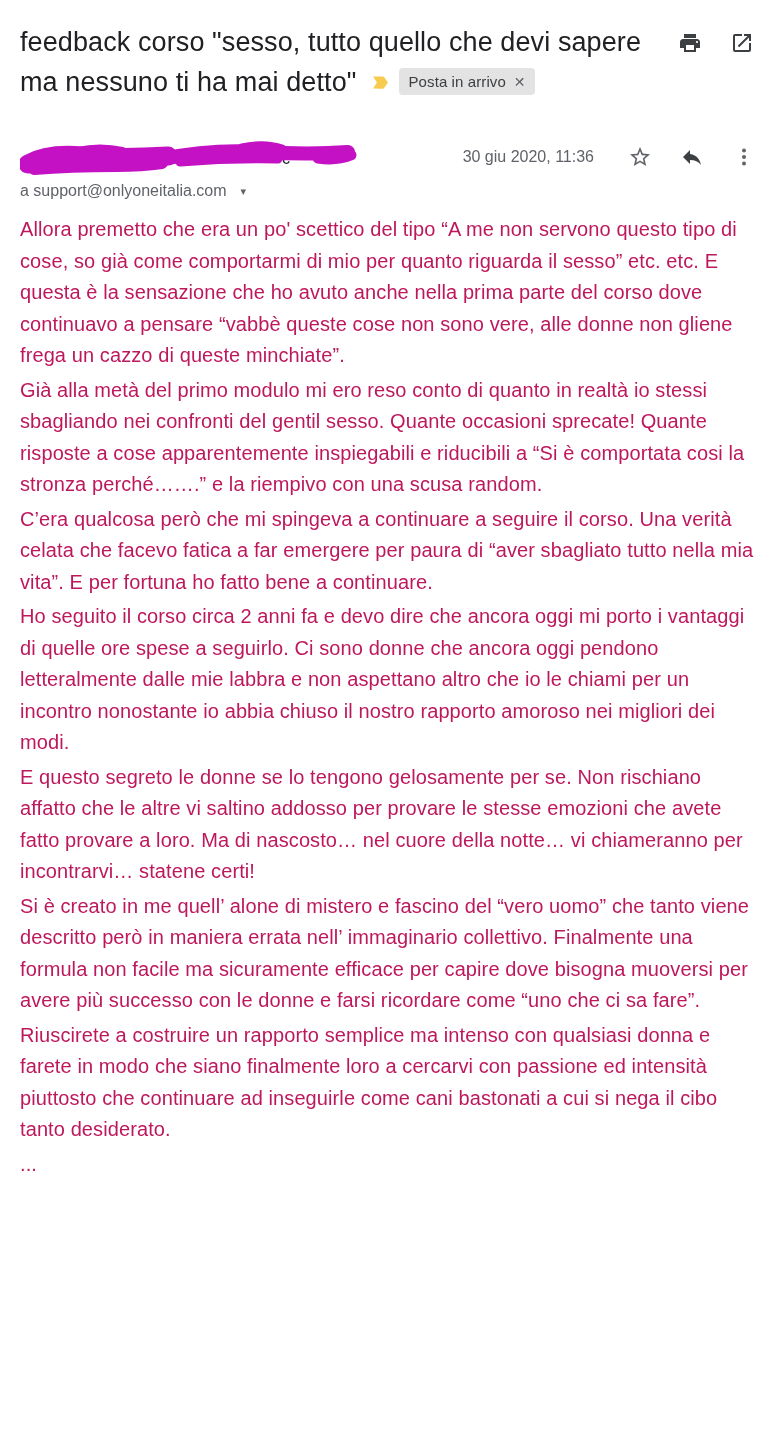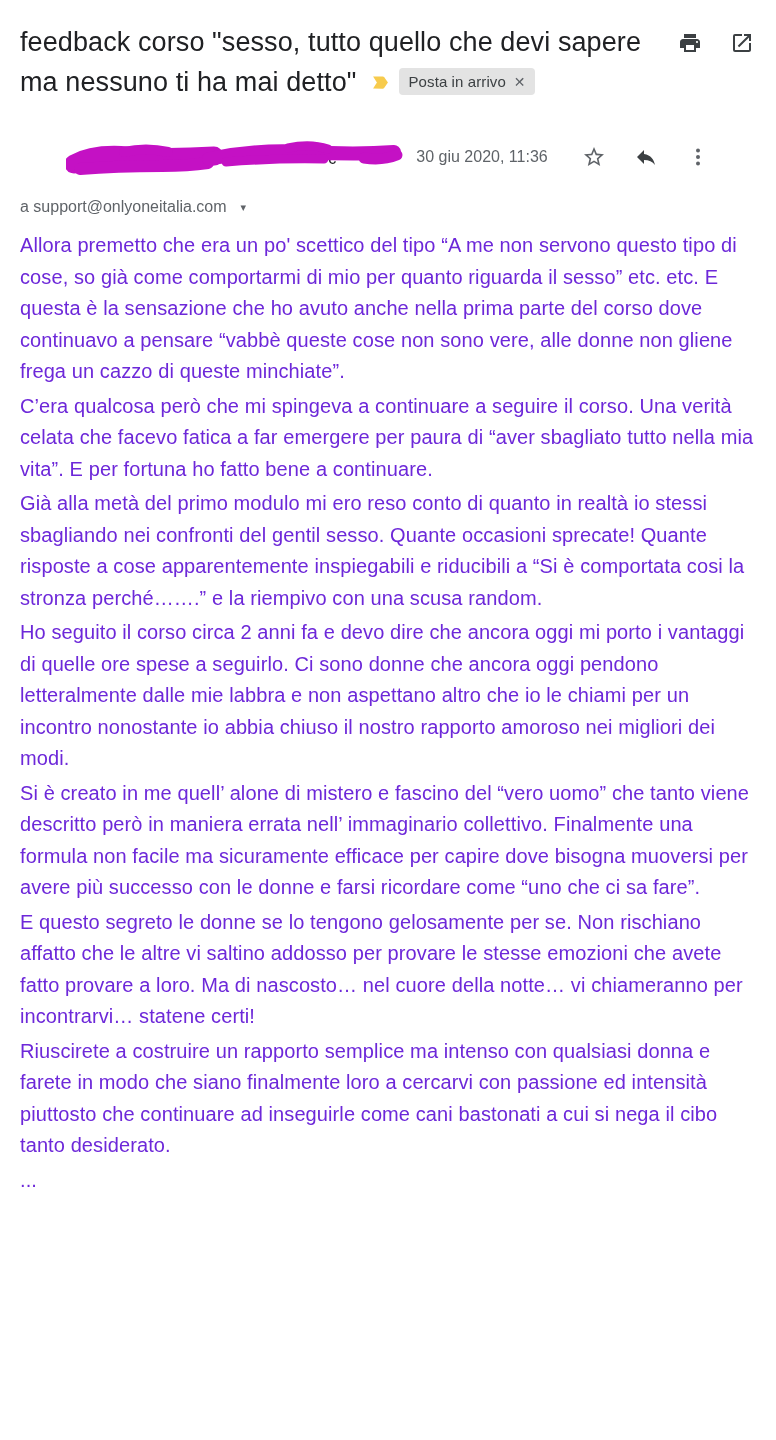--- a/index.html
+++ b/index.html
@@ -26,42 +26,42 @@
     color: #3c4043; font-size: 15px; line-height: 1;
     padding: 6px 9px; border-radius: 4px;
     vertical-align: 4px; white-space: nowrap; cursor: default;
   }
   .chip-x { font-size: 14px; color: #5f6368; cursor: pointer; }
   .header-actions { position: absolute; top: 9px; right: 2px; display: flex; gap: 28px; }
   .icon-btn { width: 24px; height: 24px; display: inline-block; cursor: pointer; }
   .icon-btn svg { display: block; }
 
   
-  .meta { display: flex; justify-content: center; margin-top: 33px; height: 42px; }
+  .meta { display: flex; justify-content: space-between; margin-top: 33px; height: 42px; }
   .sender-block { position: relative; width: 350px; height: 42px; }
   .peek { position: absolute; font-size: 16px; color: #202124; }
   .peek-c { left: 262px; top: 13px; }
   .peek-gt { left: 320px; top: 7px; }
   .scribble { position: absolute; left: 0; top: 0; }
   .meta-actions { display: flex; align-items: flex-start; gap: 28px; padding-top: 8px; }
   .date { font-size: 16px; color: #5f6368; white-space: nowrap; margin-right: 6px; padding-top: 3px; }
 
   
   .recipient {
     display: inline-flex; align-items: flex-end; gap: 14px;
     font-size: 16px; color: #5f6368; line-height: 24px;
-    margin-top: 16px; cursor: pointer;
+    margin-top: 0; cursor: pointer;
   }
   .caret { font-size: 11px; color: #5f6368; }
 
   
   .email-body {
     margin-top: 11px;
     font-size: 20px; line-height: 31.5px;
-    color: #6d28d9; width: 737px; letter-spacing: 0.1px;
+    color: #be185d; width: 737px; letter-spacing: 0.1px;
   }
   .email-body p { margin: 0 0 3px 0; }
 </style>
 </head>
 <body>
 
 <div class="page">
 
   
   <div class="header">
@@ -129,22 +129,22 @@
 
   
   <div class="recipient">
     <span>a support@onlyoneitalia.com</span>
     <span class="caret">▾</span>
   </div>
 
   
   <div class="email-body">
       <p>Allora premetto che era un po' scettico del tipo “A me non servono questo tipo di cose, so già come comportarmi di mio per quanto riguarda il sesso” etc. etc. E questa è la sensazione che ho avuto anche nella prima parte del corso dove continuavo a pensare “vabbè queste cose non sono vere, alle donne non gliene frega un cazzo di queste minchiate”.</p>
+      <p>Già alla metà del primo modulo mi ero reso conto di quanto in realtà io stessi sbagliando nei confronti del gentil sesso. Quante occasioni sprecate! Quante risposte a cose apparentemente inspiegabili e riducibili a “Si è comportata cosi la stronza perché…….” e la riempivo con una scusa random.</p>
       <p>C’era qualcosa però che mi spingeva a continuare a seguire il corso. Una verità celata che facevo fatica a far emergere per paura di “aver sbagliato tutto nella mia vita”. E per fortuna ho fatto bene a continuare.</p>
-      <p>Già alla metà del primo modulo mi ero reso conto di quanto in realtà io stessi sbagliando nei confronti del gentil sesso. Quante occasioni sprecate! Quante risposte a cose apparentemente inspiegabili e riducibili a “Si è comportata cosi la stronza perché…….” e la riempivo con una scusa random.</p>
       <p>Ho seguito il corso circa 2 anni fa e devo dire che ancora oggi mi porto i vantaggi di quelle ore spese a seguirlo. Ci sono donne che ancora oggi pendono letteralmente dalle mie labbra e non aspettano altro che io le chiami per un incontro nonostante io abbia chiuso il nostro rapporto amoroso nei migliori dei modi.</p>
+      <p>E questo segreto le donne se lo tengono gelosamente per se. Non rischiano affatto che le altre vi saltino addosso per provare le stesse emozioni che avete fatto provare a loro. Ma di nascosto… nel cuore della notte… vi chiameranno per incontrarvi… statene certi!</p>
       <p>Si è creato in me quell’ alone di mistero e fascino del “vero uomo” che tanto viene descritto però in maniera errata nell’ immaginario collettivo. Finalmente una formula non facile ma sicuramente efficace per capire dove bisogna muoversi per avere più successo con le donne e farsi ricordare come “uno che ci sa fare”.</p>
-      <p>E questo segreto le donne se lo tengono gelosamente per se. Non rischiano affatto che le altre vi saltino addosso per provare le stesse emozioni che avete fatto provare a loro. Ma di nascosto… nel cuore della notte… vi chiameranno per incontrarvi… statene certi!</p>
       <p>Riuscirete a costruire un rapporto semplice ma intenso con qualsiasi donna e farete in modo che siano finalmente loro a cercarvi con passione ed intensità piuttosto che continuare ad inseguirle come cani bastonati a cui si nega il cibo tanto desiderato.</p>
       <p>...</p>
     </div>
 
 </div>
 
 </body></html>

